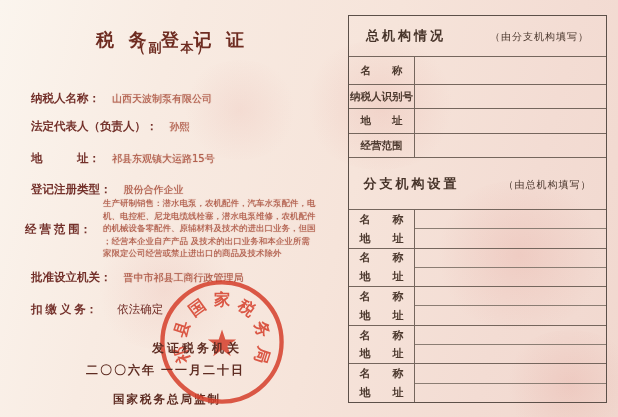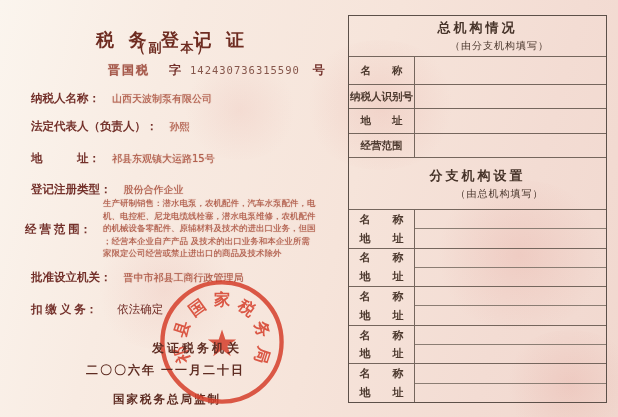--- a/index.html
+++ b/index.html
@@ -40,21 +40,21 @@
   .seal{position:absolute;left:157px;top:277px;width:130px;height:130px;opacity:.85;z-index:2;}
   .seal-char{fill:#d63f2b;font-size:15px;font-weight:bold;font-family:"Liberation Serif",serif;}
   .seal-star{fill:#d63f2b;font-size:34px;}
 
   
   .rtable{position:absolute;left:348px;top:15px;width:259px;height:388px;
     border:1px solid #5c5049;box-sizing:border-box;display:flex;flex-direction:column;
     color:#4c392e;}
   .trow{display:flex;border-bottom:1px solid #75665d;box-sizing:border-box;}
   .trow:last-child{border-bottom:none;}
-  .theader{flex-direction:column;align-items:center;justify-content:center;text-align:center;}
+  .theader{flex-direction:row;align-items:center;justify-content:center;text-align:center;}
   .th-title{font-size:13px;font-weight:bold;letter-spacing:3px;color:#47342a;}
   .th-sub{font-size:10px;letter-spacing:1px;color:#47342a;margin-top:2px;margin-left:44px;}
   .tlabel{width:66px;border-right:1px solid #75665d;box-sizing:border-box;
     display:flex;align-items:center;justify-content:center;font-size:10.5px;font-weight:bold;white-space:nowrap;}
   .tvalue{flex:1;font-size:10px;color:#8a5a4c;display:flex;align-items:center;padding-left:6px;}
   .pairrow{display:flex;border-bottom:1px solid #75665d;box-sizing:border-box;}
   .pairrow:last-child{border-bottom:none;}
   .plabels{width:66px;border-right:1px solid #75665d;box-sizing:border-box;
     display:flex;flex-direction:column;justify-content:space-around;align-items:center;
     font-size:11px;font-weight:bold;}
@@ -68,26 +68,20 @@
 <div class="page">
   <div class="blob b1"></div>
   <div class="blob b2"></div>
   <div class="blob b3"></div>
   <div class="blob b4"></div>
   <div class="blob b5"></div>
 
   <div class="doc-title">税 务 登 记 证</div>
   <div class="doc-subtitle">（副　本）</div>
 
-  <div class="cert-line">
-    <span class="cert-prefix">晋国税</span>
-    <span class="cert-zi">字</span>
-    <span class="cert-num">142430736315590</span>
-    <span class="cert-hao">号</span>
-  </div>
 
   <div class="field" style="top:88px">
     <span class="flabel">纳税人名称：</span>
     <span class="fvalue">山西天波制泵有限公司</span>
   </div>
   <div class="field" style="top:116px">
     <span class="flabel">法定代表人（负责人）：</span>
     <span class="fvalue">孙熙</span>
   </div>
   <div class="field" style="top:148px">

